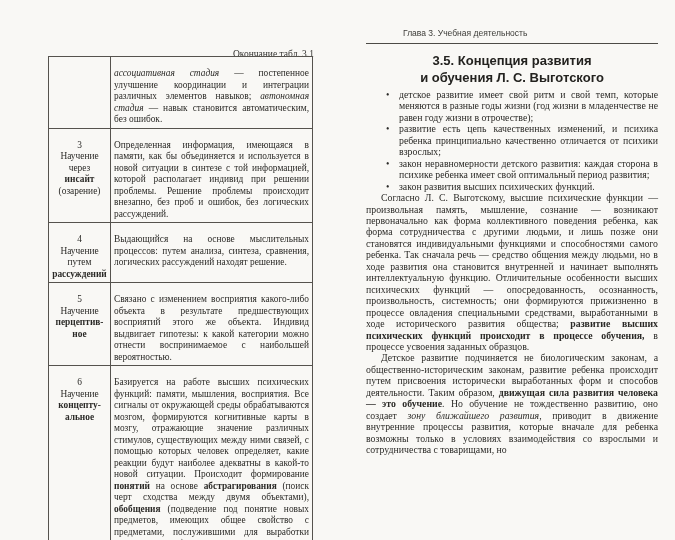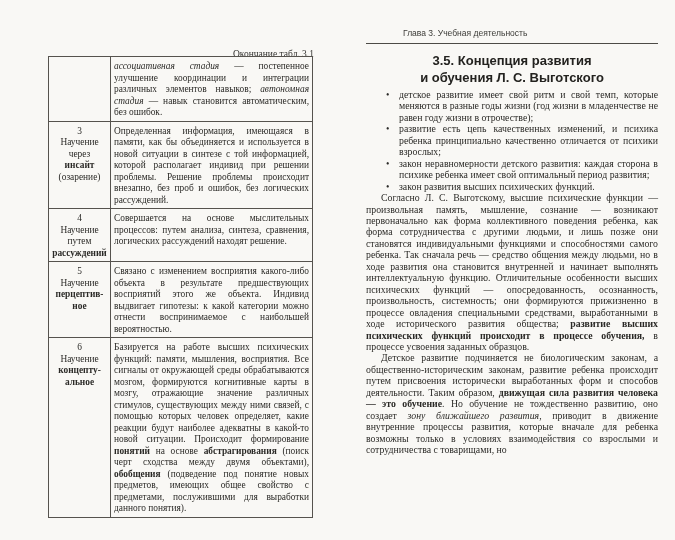--- a/index.html
+++ b/index.html
@@ -17,21 +17,21 @@
     font-size:9.5px; text-align:right; color:#33322f;margin-top:13px;
   }
   table.tbl {
     position:absolute; left:48px; top:56px; width:265px;
     border-collapse:collapse; table-layout:fixed;
   }
   table.tbl td {
     border:1px solid #56534e;
     vertical-align:top;
     font-size:9.4px; line-height:11.5px;
-    padding:4px 3px 2px 3px;
+    padding:11px 3px 2px 3px;
   }
   td.lbl {
     width:55px; text-align:center; white-space:pre-line; padding:1px 1px;
   }
   td.bdy { text-align:justify; }
   
   .rp-header {
     position:absolute; left:366px; top:27px; width:292px;
     display:flex; justify-content:space-between; align-items:baseline;
     font-family:"Liberation Sans", sans-serif;
@@ -78,21 +78,21 @@
 через
 </span><span style="font-weight: bold;">инсайт</span><span>
 (озарение)</span></td>
           <td class="bdy"><span>Определенная информация, имеющаяся в памяти, как бы объединяется и используется в новой ситуации в синтезе с той информацией, которой располагает индивид при решении проблемы. Решение проблемы происходит внезапно, без проб и ошибок, без логических рассуждений.</span></td>
         </tr>
         <tr>
           <td class="lbl"><span>4
 Научение
 путем
 </span><span style="font-weight: bold;">рассуждений</span></td>
-          <td class="bdy"><span>Совершается на основе мыслительных процессов: путем анализа, синтеза, сравнения, логических рассуждений находят решение.</span></td>
+          <td class="bdy"><span>Выдающийся на основе мыслительных процессов: путем анализа, синтеза, сравнения, логических рассуждений находят решение.</span></td>
         </tr>
         <tr>
           <td class="lbl"><span>5
 Научение
 </span><span style="font-weight: bold; margin-top: 48px;">перцептив-
 ное</span></td>
           <td class="bdy"><span>Связано с изменением восприятия какого-либо объекта в результате предшествующих восприятий этого же объекта. Индивид выдвигает гипотезы: к какой категории можно отнести воспринимаемое с наибольшей вероятностью.</span></td>
         </tr>
         <tr>
           <td class="lbl"><span>6

